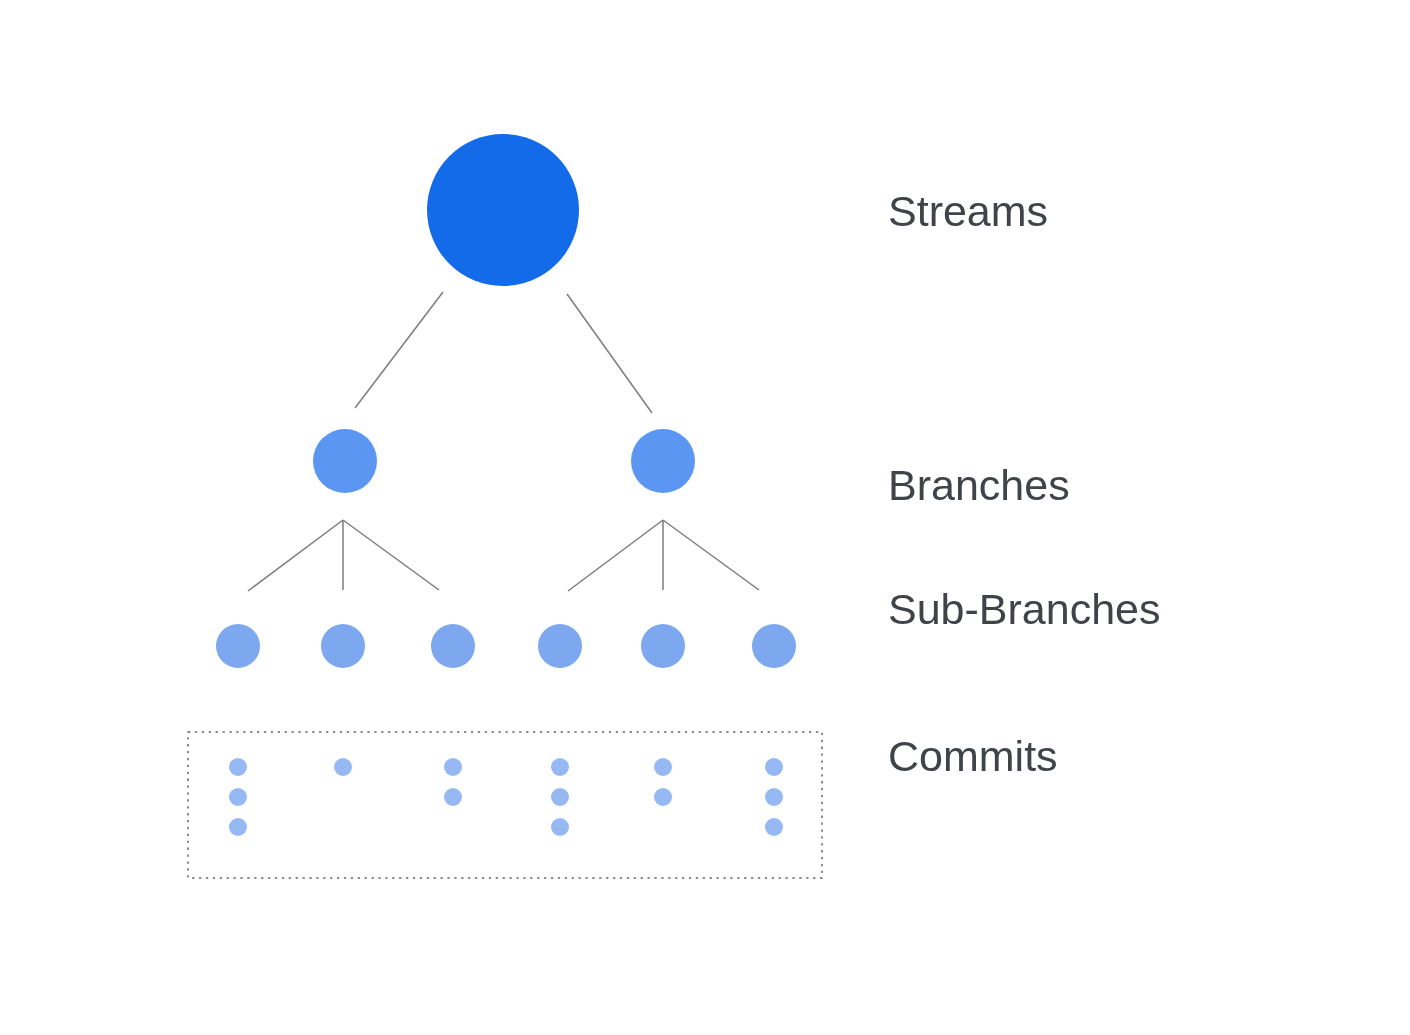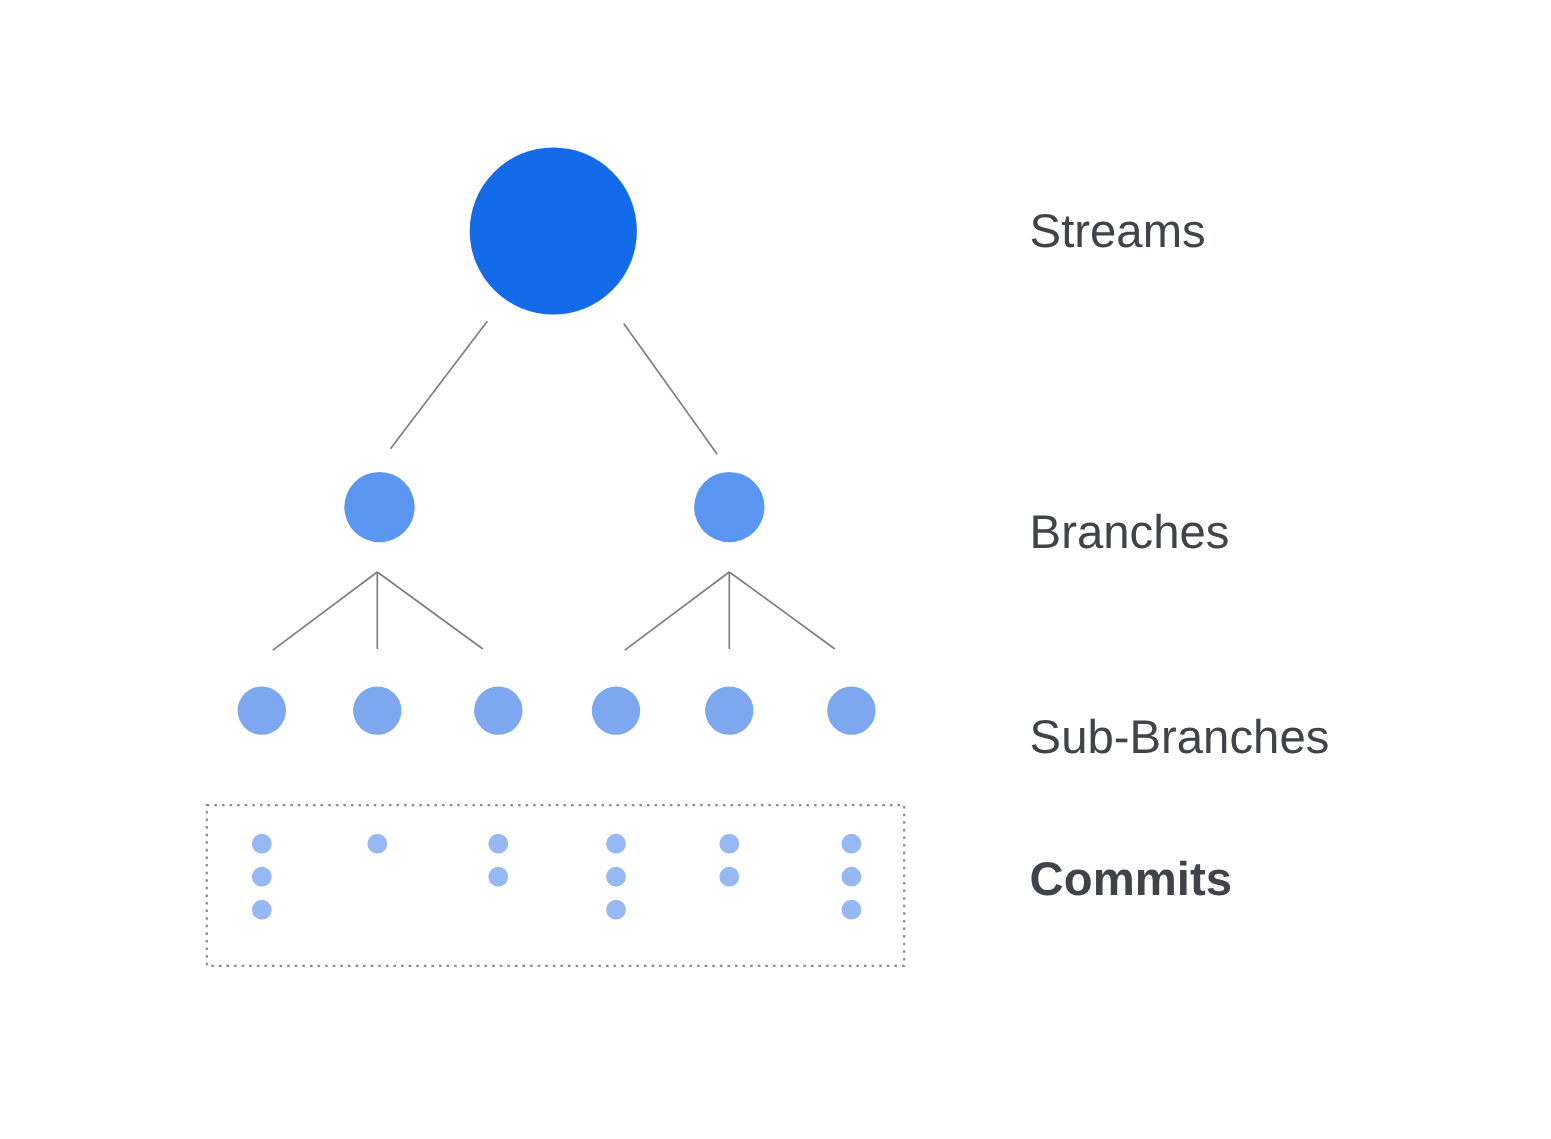--- a/index.html
+++ b/index.html
@@ -23,26 +23,25 @@
     top: 0;
   }
   .label {
     position: absolute;
     left: 888px;
     transform: translateY(-50%);
     font-size: 43px;
     font-weight: 400;
     color: var(--label-color, #404449);
     white-space: nowrap;
-    margin-left: 48px;
   }
   #label-streams    { top: 211px; }
   #label-branches   { top: 485px; }
-  #label-subbranches{ top: 671px; }
-  #label-commits    { top: 800px; font-weight: bold; }
+  #label-subbranches{ top: 609px; }
+  #label-commits    { top: 756px; }
 </style>
 </head>
 <body>
 
 <div class="canvas" style="background: rgb(255, 255, 255);">
   <svg class="diagram" width="1410" height="1035" viewBox="0 0 1410 1035">
       <line x1="443" y1="292" x2="355" y2="408" stroke="#7d7d7d" stroke-width="1.5"></line>
       <line x1="567" y1="294" x2="652" y2="413" stroke="#7d7d7d" stroke-width="1.5"></line>
       <line x1="343" y1="520" x2="248" y2="591" stroke="#7d7d7d" stroke-width="1.5"></line>
       <line x1="343" y1="520" x2="343" y2="590" stroke="#7d7d7d" stroke-width="1.5"></line>

